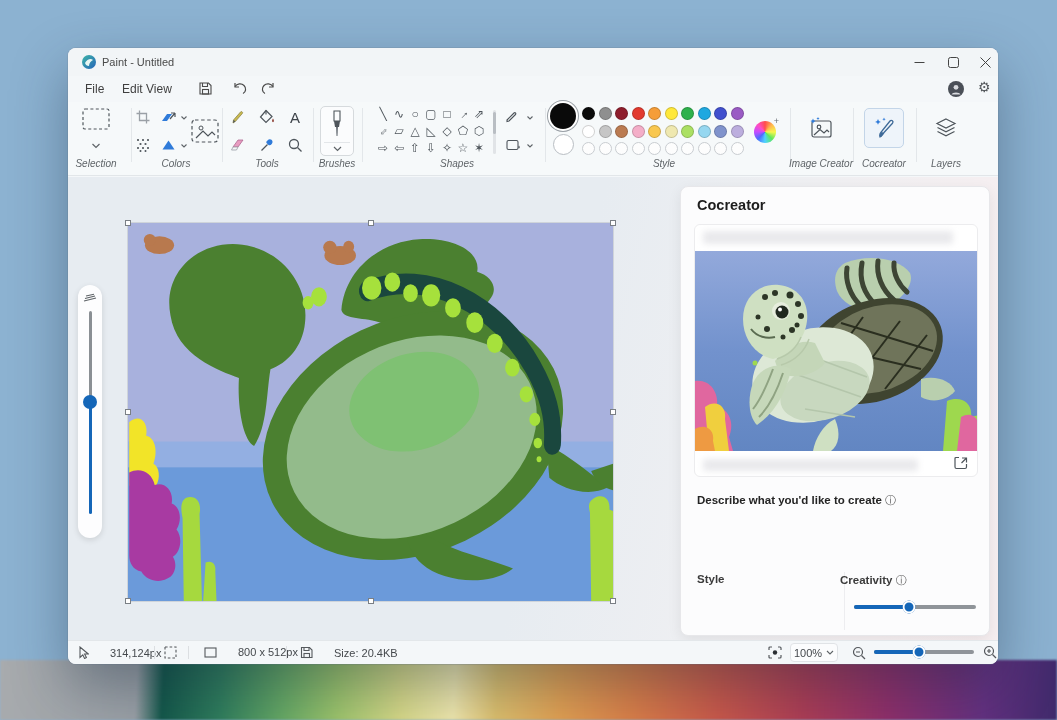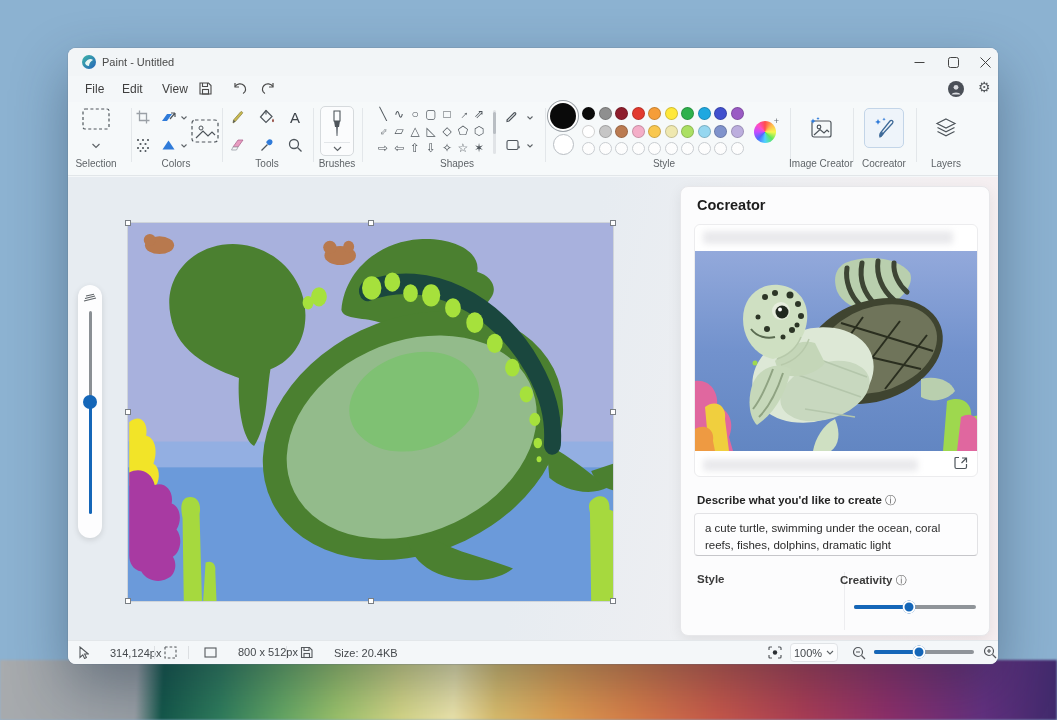--- a/index.html
+++ b/index.html
@@ -18,21 +18,21 @@
   #title-text { position:absolute; left:34px; top:8px; font-size:11px; color:#4a4a4a; }
   .logo { position:absolute; left:13px; top:6px; }
   .win-ctl { position:absolute; top:7px; width:30px; height:15px; display:flex; align-items:center; justify-content:center; }
   
   #menubar { position:absolute; left:0; top:28px; width:100%; height:26px; }
   .menu-item { position:absolute; top:4px; font-size:12px; color:#3f3f3f; padding:2px 6px; border-radius:4px; }
   .mb-icon { position:absolute; top:5px; }
   
   #ribbon { position:absolute; left:0; top:54px; width:100%; height:74px; background:#f6f9fa; border-bottom:1px solid #e2e6e9; }
   .rb-div { position:absolute; top:6px; height:54px; width:1px; background:#e3e7ea; }
-  .grp-label { position:absolute; top:56px; font-size:10px; color:#5f6468; text-align:center; transform:translateX(-50%); white-space:nowrap; }
+  .grp-label { position:absolute; top:56px; font-size:10px; color:#5f6468; text-align:center; transform:translateX(-50%); white-space:nowrap;font-style:italic; }
   .rb-ic { position:absolute; transform:translate(-50%,-50%); display:flex; align-items:center; justify-content:center; }
   .shape-glyph { width:16px; height:16px; font-size:12px; line-height:16px; color:#4e555b; text-align:center; display:inline-block; }
   #shapes-grid { position:absolute; left:307px; top:4px; width:114px; height:52px; display:grid; grid-template-columns:repeat(7,16px); grid-auto-rows:17px; column-gap:0; }
   #shapes-scroll { position:absolute; left:425px; top:8px; width:3px; height:44px; background:#e1e4e7; border-radius:2px; }
   #shapes-scroll-thumb { position:absolute; left:0; top:2px; width:3px; height:22px; background:#b9bec3; border-radius:2px; }
   .swatch { width:13px; height:13px; border-radius:50%; border:1px solid rgba(0,0,0,.18); }
   .swatch.empty { background:#fdfdfd; border:1px solid #c9cdd1; }
   .sw-row { position:absolute; display:flex; gap:3.5px; }
   .color-big { position:absolute; border-radius:50%; }
   #brush-box { position:absolute; left:252px; top:4px; width:34px; height:50px; border:1px solid #d6dadd; border-radius:5px; background:#fbfcfd; display:flex; flex-direction:column; align-items:center; }
@@ -115,21 +115,21 @@
       <div class="win-ctl" style="left:902px">
           <svg width="11" height="11">
             <path d="M0.5,0.5 L10.5,10.5 M10.5,0.5 L0.5,10.5" stroke="#444" stroke-width="1"></path>
           </svg>
         </div>
     </div>
 
     <div id="menubar">
       <span class="menu-item" style="left:11px">File</span>
       <span class="menu-item" style="left:48px">Edit</span>
-      <span class="menu-item" style="left:88px">View</span>
+      <span class="menu-item" style="left:72px">View</span>
       <span class="mb-icon" style="left:130px">
         <svg width="15" height="15" fill="none" stroke="#4a4a4a" stroke-width="1.1">
             <path d="M2,2 h8.5 L13,4.5 V13 H2 Z"></path>
             <path d="M4.5,2 v3.5 h5 V2"></path>
             <rect x="4.5" y="8.5" width="6" height="4.5"></rect>
           </svg>
       </span>
       <span class="mb-icon" style="left:164px">
         <svg width="16" height="15" fill="none" stroke="#4a4a4a" stroke-width="1.2">
             <path d="M3,5.5 C5,2.5 9.5,2 12,4.5 C14.5,7 14,11 11,12.5"></path>
@@ -547,21 +547,20 @@
                 <path d="M8,2 H12.5 V6.5 M12.5,2 L7.5,7"></path>
               </svg>
           </div>
         </div>
 
         <div id="describe-label">
           <span>Describe what you'd like to create</span>
           <span class="info-ic">ⓘ</span>
         </div>
 
-        <div id="prompt-box">a cute turtle, swimming under the ocean, coral reefs, fishes, dolphins, dramatic light</div>
 
         <div id="style-label">Style</div>
 
         <div id="panel-vdiv"></div>
         <div id="creativity-label">
           <span>Creativity</span>
           <span class="info-ic">ⓘ</span>
         </div>
         <div class="h-slider" id="creativity-slider">
           <div class="h-fill" style="width: 45%;"></div>

